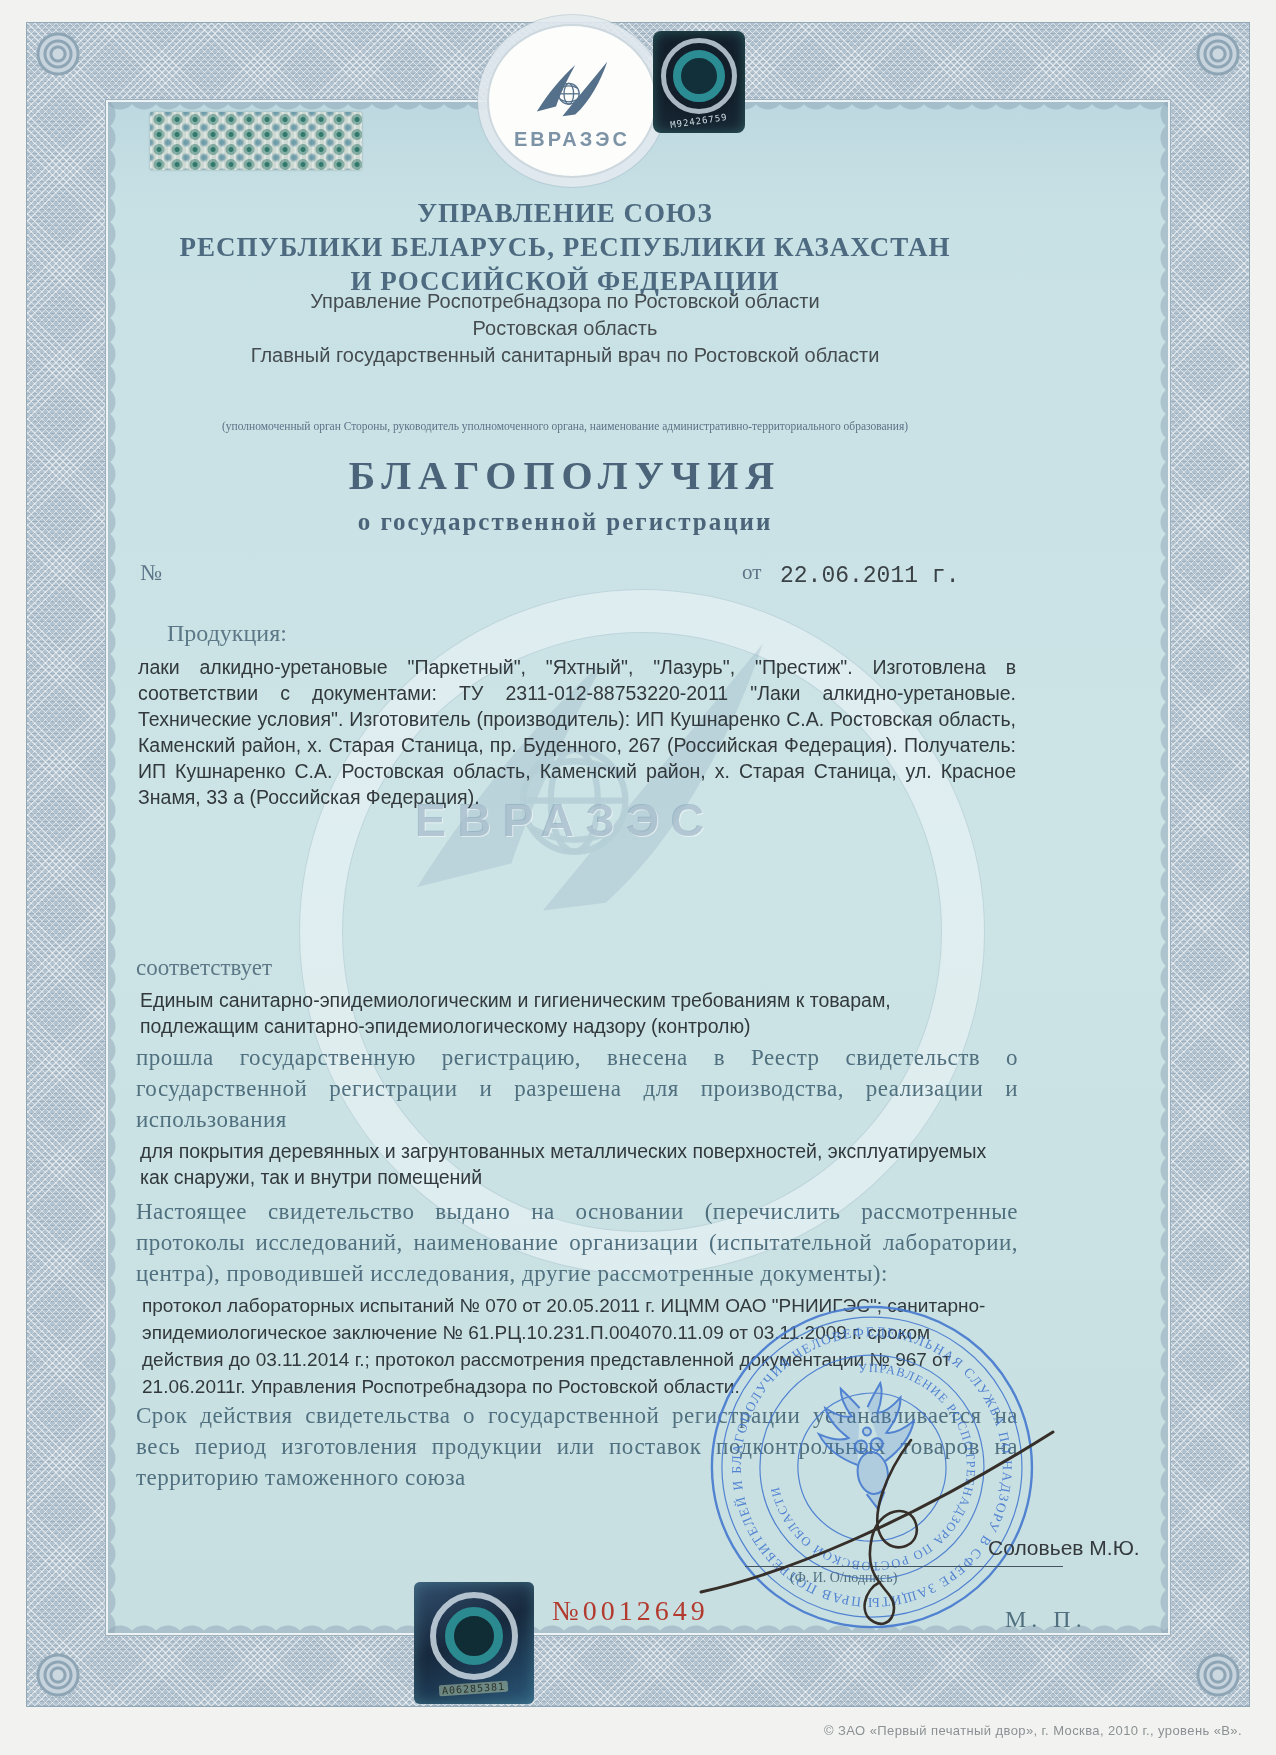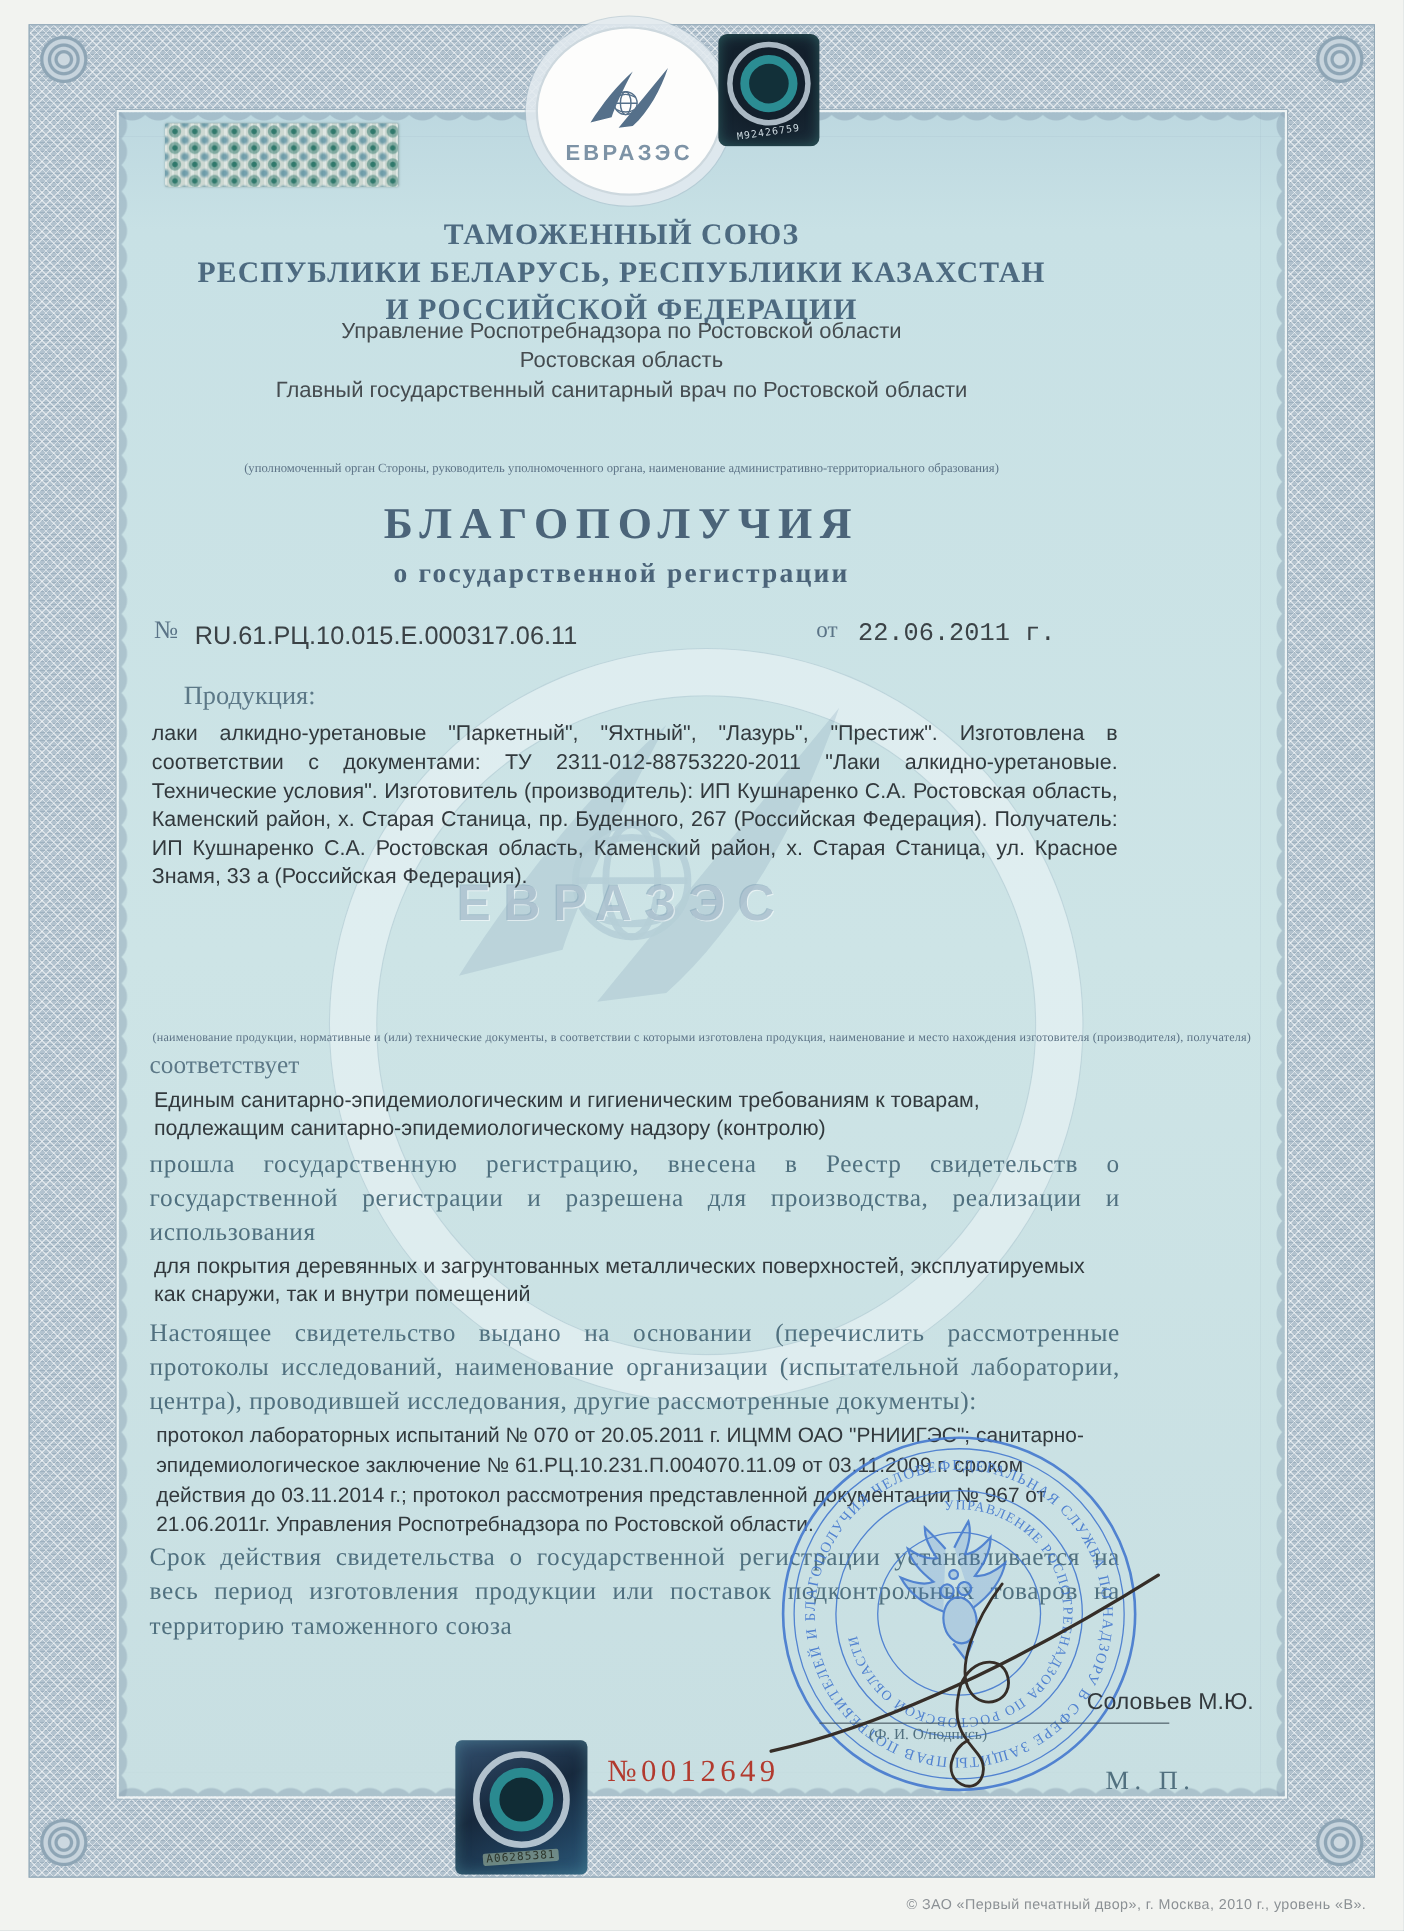--- a/index.html
+++ b/index.html
@@ -156,44 +156,42 @@
   </div>
 
   <div class="holo holo-top">
     <div class="holo-ring" style="width:66px;height:66px;border:5px solid rgba(198,212,222,.85);">
       <div class="holo-ring" style="width:36px;height:36px;border:8px solid #2b8d93;background:#123039;"></div>
     </div>
     <div class="holo-code">М92426759</div>
   </div>
 
   <div class="hdr">
-    <div>ТАМОЖЕННЫЙ СОЮЗ</div>
+    <div>УПРАВЛЕНИЕ СОЮЗ</div>
     <div>РЕСПУБЛИКИ БЕЛАРУСЬ, РЕСПУБЛИКИ КАЗАХСТАН</div>
     <div>И РОССИЙСКОЙ ФЕДЕРАЦИИ</div>
   </div>
   <div class="auth">
     <div>Управление Роспотребнадзора по Ростовской области</div>
     <div>Ростовская область</div>
     <div>Главный государственный санитарный врач по Ростовской области</div>
   </div>
   <div class="caption cap1">(уполномоченный орган Стороны, руководитель уполномоченного органа, наименование административно-территориального образования)</div>
 
   <div class="title-main">БЛАГОПОЛУЧИЯ</div>
   <div class="title-sub">о государственной регистрации</div>
 
   <div class="numline">
     <span class="no">№</span>
-    <span class="num">RU.61.РЦ.10.015.Е.000317.06.11</span>
     <span class="ot">от</span>
     <span class="date">22.06.2011 г.</span>
   </div>
 
   <div class="lead-serif" style="left:135px;top:620px;margin-left:32px;">Продукция:</div>
   <div class="sans-par" style="left:138px;top:654px;width:878px;text-align:justify;">лаки алкидно-уретановые "Паркетный", "Яхтный", "Лазурь", "Престиж". Изготовлена в соответствии с документами: ТУ 2311-012-88753220-2011 "Лаки алкидно-уретановые. Технические условия". Изготовитель (производитель): ИП Кушнаренко С.А. Ростовская область, Каменский район, х. Старая Станица, пр. Буденного, 267 (Российская Федерация).  Получатель: ИП Кушнаренко С.А. Ростовская область, Каменский район, х. Старая Станица, ул. Красное Знамя, 33 а (Российская Федерация).</div>
-  <div class="caption cap2">(наименование продукции, нормативные и (или) технические документы, в соответствии с которыми изготовлена продукция, наименование и место нахождения изготовителя (производителя), получателя)</div>
 
   <div class="lead-serif" style="left:136px;top:955px;font-size:23px;">соответствует</div>
   <div class="sans-par" style="left:140px;top:987px;width:872px;">Единым санитарно-эпидемиологическим и гигиеническим требованиям к товарам, подлежащим санитарно-эпидемиологическому надзору (контролю)</div>
 
   <div class="serif-par" style="left:136px;top:1042px;width:882px;">прошла государственную регистрацию, внесена в Реестр свидетельств о государственной регистрации и разрешена для производства, реализации и использования</div>
   <div class="sans-par" style="left:140px;top:1138px;width:878px;">для покрытия деревянных и загрунтованных металлических поверхностей, эксплуатируемых как снаружи, так и внутри помещений</div>
 
   <div class="serif-par" style="left:136px;top:1196px;width:882px;">Настоящее свидетельство выдано на основании (перечислить рассмотренные протоколы исследований, наименование организации (испытательной лаборатории, центра), проводившей исследования, другие рассмотренные документы):</div>
   <div class="sans-par" style="left:142px;top:1292px;width:864px;font-size:19px;line-height:27px;">протокол лабораторных испытаний № 070 от 20.05.2011 г. ИЦММ ОАО "РНИИГЭС"; санитарно-эпидемиологическое заключение № 61.РЦ.10.231.П.004070.11.09 от 03.11.2009 г. сроком действия до 03.11.2014 г.; протокол рассмотрения представленной документации № 967 от 21.06.2011г. Управления Роспотребнадзора по Ростовской области.</div>
 

